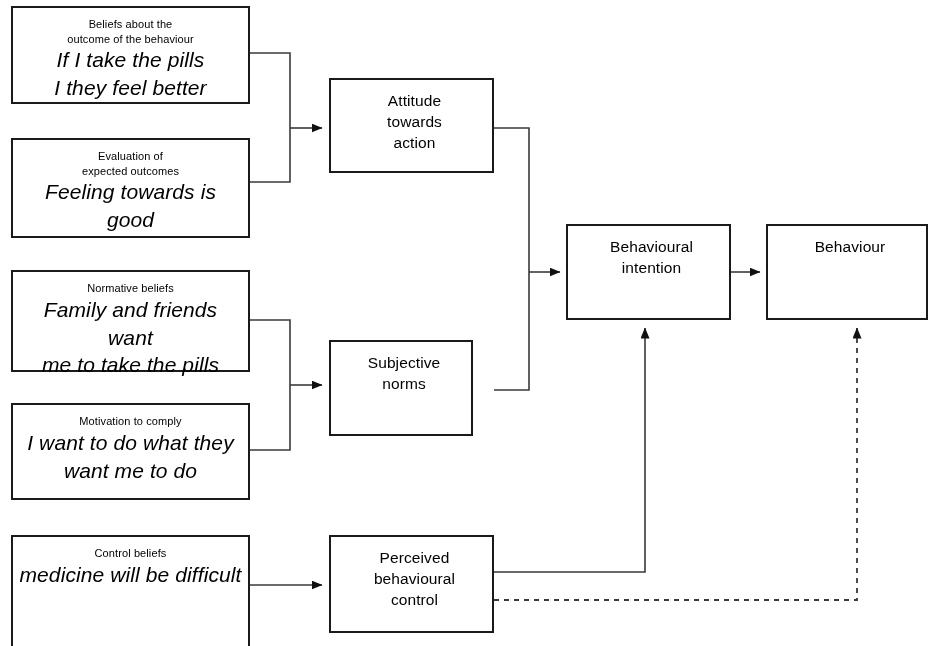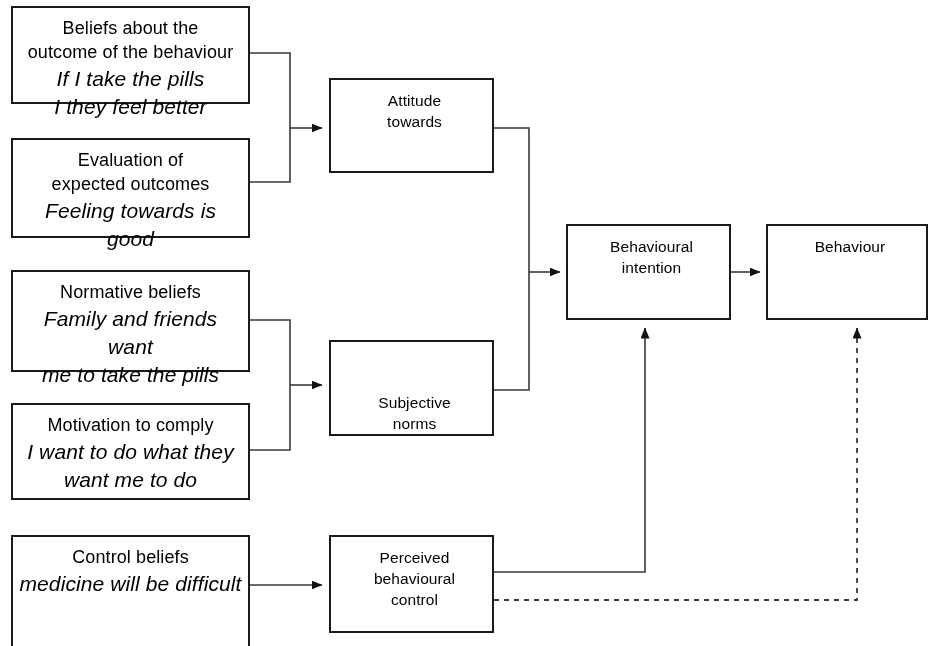--- a/index.html
+++ b/index.html
@@ -39,21 +39,21 @@
     color: #000000;
     z-index: 2;
   }
   .node .lines {
     display: block;
     width: 100%;
   }
   .line-plain {
     display: block;
     font-style: normal;
-    font-size: 18px;
+    font-size: 11px;
     line-height: 1.33;
     letter-spacing: 0.1px;
   }
   .line-italic {
     display: block;
     font-style: italic;
     font-size: 21px;
     line-height: 1.33;
     letter-spacing: 0.1px;
   }
@@ -173,24 +173,25 @@
     <span class="lines">
       <span class="line-plain">Control beliefs</span>
       <span class="line-italic">medicine will be difficult</span>
     </span>
   </div>
 
   <div class="node node-construct" style="left:329px; top:78px; width:165px; height:95px;">
     <span class="lines">
       <span class="line-plain">Attitude</span>
       <span class="line-plain">towards</span>
-    </span>
-  </div>
-
-  <div class="node node-construct" style="left:329px; top:340px; width:165px; height:96px;justify-content:flex-end;">
+      <span class="line-plain">action</span>
+    </span>
+  </div>
+
+  <div class="node node-construct" style="left:329px; top:340px; width:144px; height:96px;">
     <span class="lines">
       <span class="line-plain">Subjective</span>
       <span class="line-plain">norms</span>
     </span>
   </div>
 
   <div class="node node-construct" style="left:329px; top:535px; width:165px; height:98px;">
     <span class="lines">
       <span class="line-plain">Perceived</span>
       <span class="line-plain">behavioural</span>

